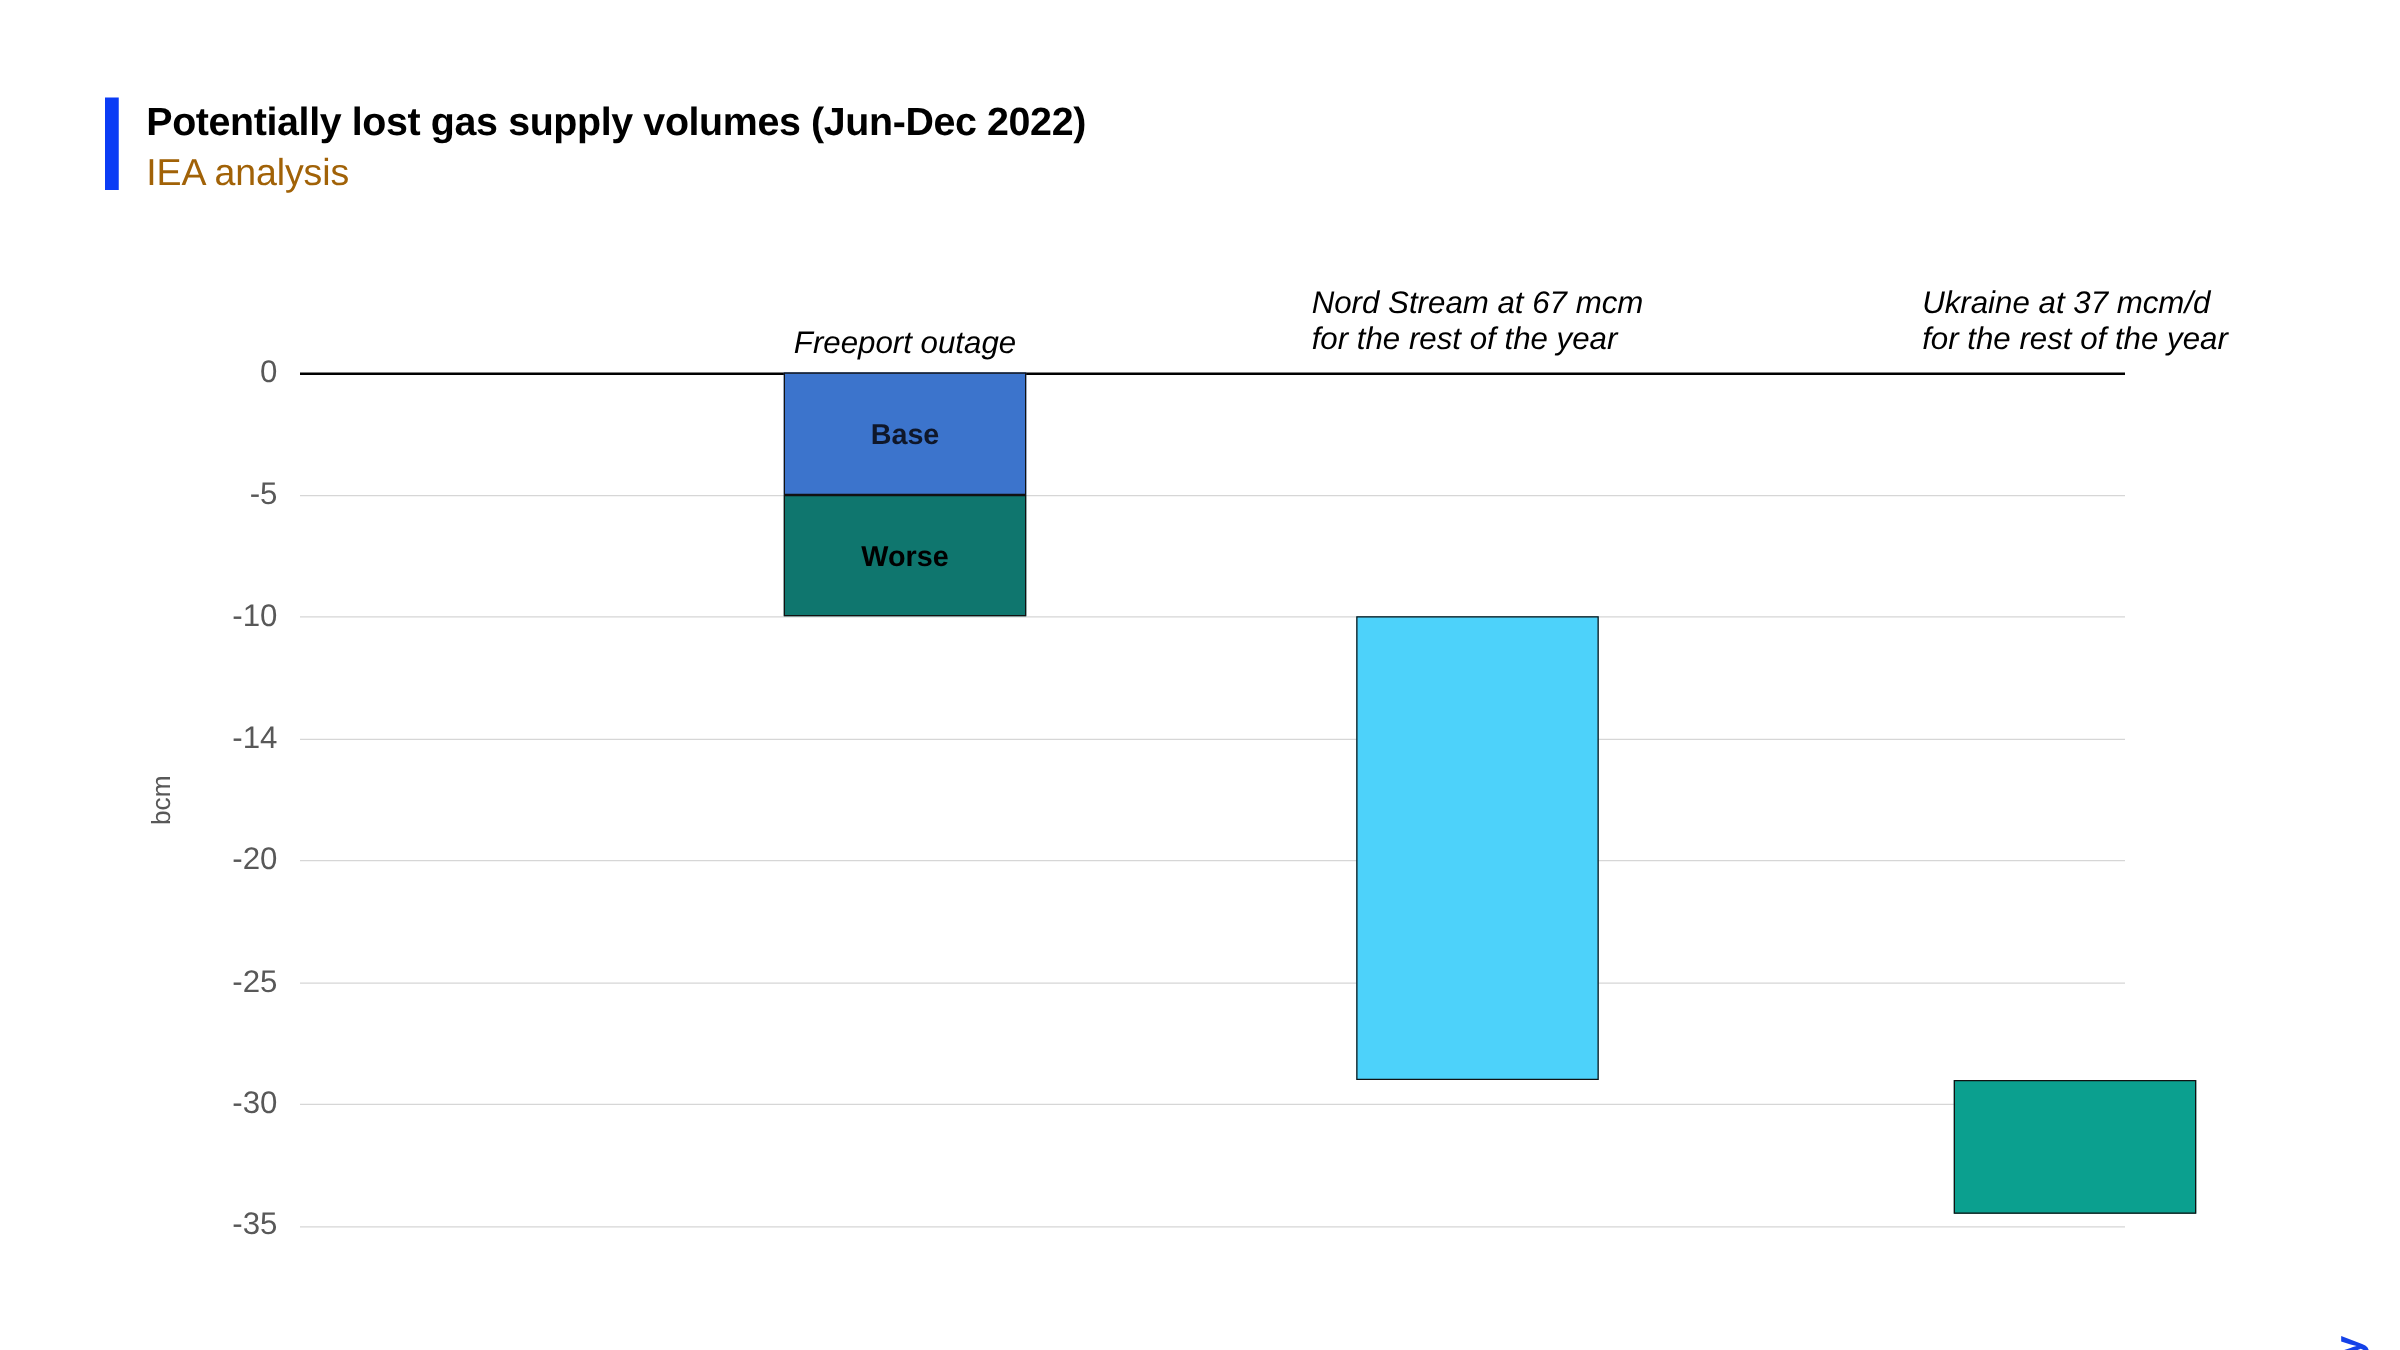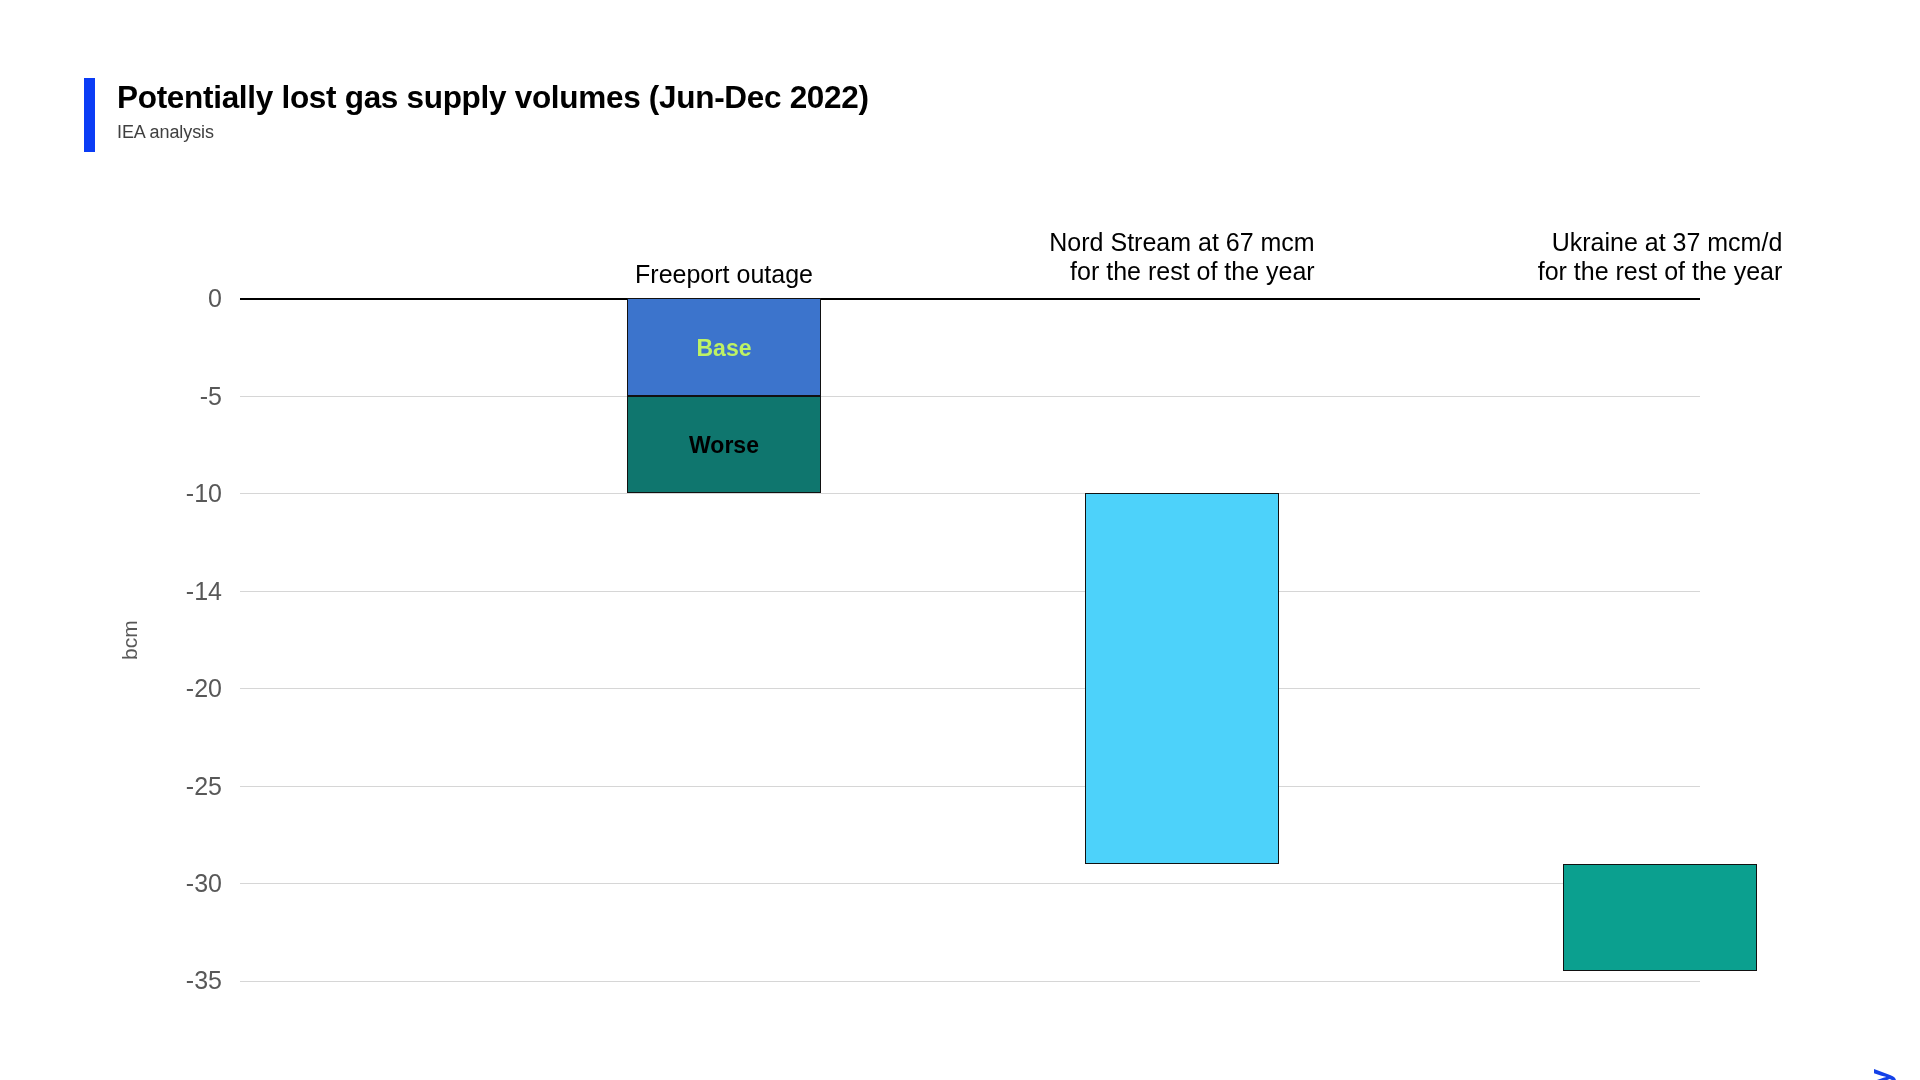--- a/index.html
+++ b/index.html
@@ -42,23 +42,23 @@
   #chart-title {
     font-size: 31.5px;
     font-weight: bold;
     color: #000000;
     letter-spacing: -0.3px;
     line-height: 1.12;
     white-space: nowrap;
   }
 
   #chart-subtitle {
-    font-size: 18px;
+    font-size: 30px;
     font-weight: normal;
-    color: #404040;
+    color: #a16207;
     letter-spacing: -0.1px;
     margin-top: 7px;
     white-space: nowrap;
   }
 
   
   #plot-area {
     position: absolute;
     left: 240px;
     top: 298px;
@@ -114,26 +114,27 @@
     text-align: center;
     font-size: 23px;
     font-weight: bold;
     white-space: nowrap;
     transform: translateY(-50%);
   }
 
   
   .group-header {
     position: absolute;
-    text-align: right;
+    text-align: left;
     font-size: 25px;
     color: #000000;
     line-height: 1.17;
     white-space: pre-line;
     transform: translateX(-50%);
+    font-style: italic;
   }
 
   
   #iea-logo {
     position: absolute;
     right: 24px;
     top: 1005px;
     transform: rotate(-90deg);
     transform-origin: right bottom;
     font-size: 30px;
@@ -169,21 +170,21 @@
       <div class="ytick" style="top: 292.714px;">-14</div>
       <div class="gridline" style="top: 390.286px;"></div>
       <div class="ytick" style="top: 390.286px;">-20</div>
       <div class="gridline" style="top: 487.857px;"></div>
       <div class="ytick" style="top: 487.857px;">-25</div>
       <div class="gridline" style="top: 585.429px;"></div>
       <div class="ytick" style="top: 585.429px;">-30</div>
       <div class="gridline" style="top: 683px;"></div>
       <div class="ytick" style="top: 682px;">-35</div>
       <div class="bar" style="left: 387px; width: 194px; top: 0px; height: 97.5714px; background: rgb(60, 116, 204);">
-        <div class="bar-label" style="top: 48.7857px; color: #bef264;">Base</div>
+        <div class="bar-label" style="top: 48.7857px; color: #0f172a;">Base</div>
       </div>
       <div class="bar" style="left: 387px; width: 194px; top: 97.5714px; height: 97.5714px; background: #0f766e;">
         <div class="bar-label" style="top: 48.7857px; color: rgb(0, 0, 0);">Worse</div>
       </div>
       <div class="bar" style="left: 845px; width: 194px; top: 195.143px; height: 370.771px; background: rgb(77, 210, 250);"></div>
       <div class="bar" style="left: 1323px; width: 194px; top: 565.914px; height: 107.329px; background: rgb(11, 160, 143);"></div>
     </div>
 
   <div id="y-axis-title">bcm</div>
 

